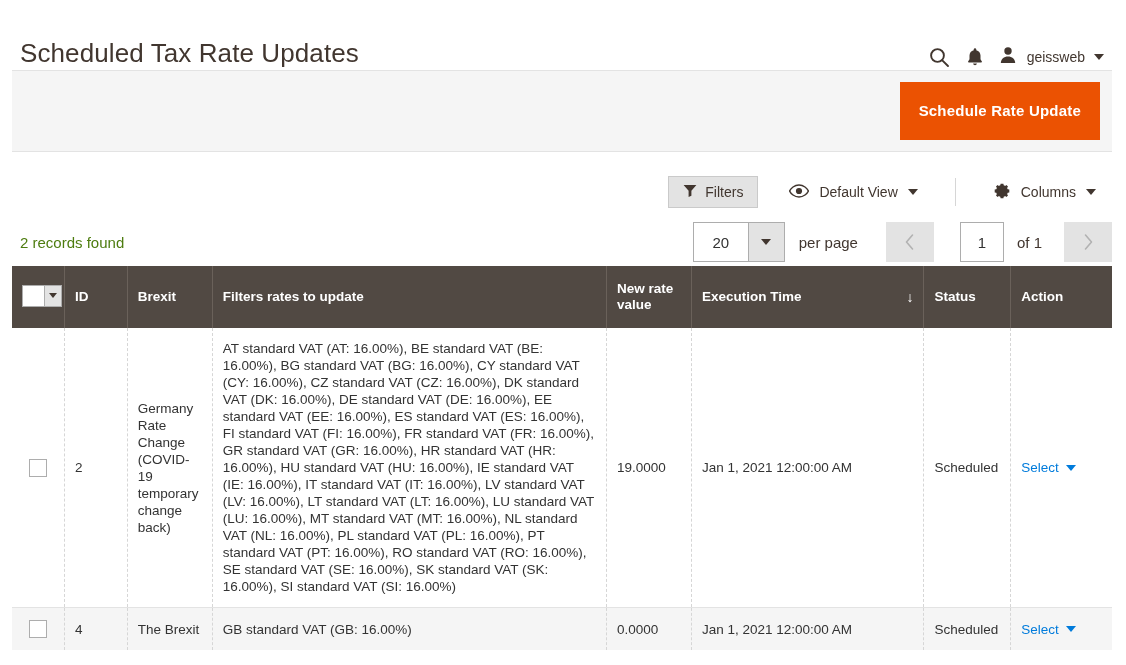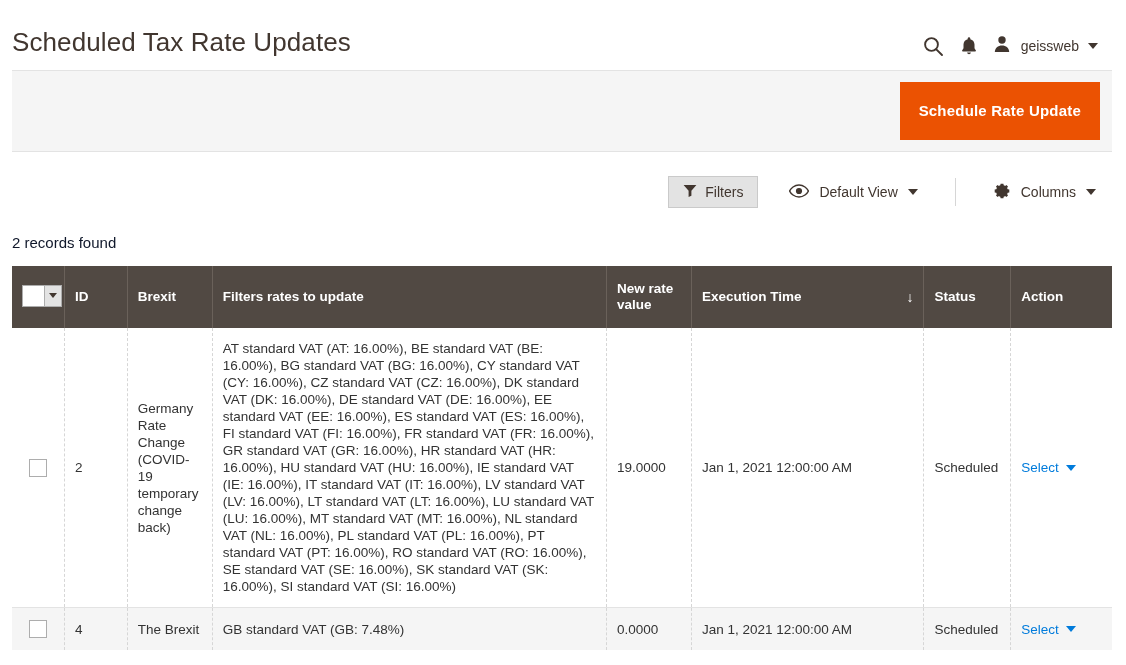--- a/index.html
+++ b/index.html
@@ -8,23 +8,24 @@
     width: 1126px; height: 665px;
     background: #ffffff;
     font-family: "Liberation Sans", sans-serif;
     color: #333333;
     overflow: hidden;
   }
   .page { position: relative; width: 1126px; height: 665px; }
 
   
   .page-header {
-    display: flex; align-items: center;
-    padding: 14px 22px 0 12px;
+    display: flex; align-items: flex-end;
+    padding: 14px 16px 0 12px;
     height: 70px;
+    margin-left: 8px;
   }
   .page-title {
     font-size: 26px;
     font-weight: 400;
     color: #41362f;
     line-height: 34px;
     letter-spacing: .1px;
     flex: 1 1 auto;
     white-space: nowrap;
   }
@@ -113,21 +114,21 @@
     border-right: 5px solid transparent;
     border-top: 6px solid #41362f;
   }
 
   
   .grid-subrow {
     display: flex; align-items: center;
     padding: 8px 14px 0 12px;
     height: 56px;
   }
-  .records-found { font-size: 15px; color: #0f172a; }
+  .records-found { font-size: 15px; color: #4d7c0f; margin-left: 8px; }
   .paging {
     margin-left: auto;
     display: flex; align-items: center;
     gap: 0;
   }
   .per-page-select {
     display: flex; align-items: stretch;
     border: 1px solid #adadad;
     height: 40px;
     background: #fff;
@@ -309,20 +310,41 @@
           <path d="M16.3 7.6l-1.6-.3a5.9 5.9 0 0 0-.6-1.4l.9-1.3-1.6-1.6-1.3.9a5.9 5.9 0 0 0-1.4-.6l-.3-1.6H7.6l-.3 1.6c-.5.1-1 .3-1.4.6l-1.3-.9-1.6 1.6.9 1.3c-.3.4-.5.9-.6 1.4l-1.6.3v2.8l1.6.3c.1.5.3 1 .6 1.4l-.9 1.3 1.6 1.6 1.3-.9c.4.3.9.5 1.4.6l.3 1.6h2.8l.3-1.6c.5-.1 1-.3 1.4-.6l1.3.9 1.6-1.6-.9-1.3c.3-.4.5-.9.6-1.4l1.6-.3V7.6z"></path>
         </svg>
       </span>
       <span>Columns</span>
       <span class="dd-caret"></span>
     </div>
   </div>
 
   <div class="grid-subrow">
     <div class="records-found">2 records found</div>
+    <div class="paging">
+      <div class="per-page-select">
+        <div class="per-page-value">20</div>
+        <div class="per-page-toggle">
+          <span class="dd-caret"></span>
+        </div>
+      </div>
+      <div class="per-page-label">per page</div>
+      <div class="pager-btn">
+        <svg width="11" height="18" viewBox="0 0 11 18" fill="none" stroke="#b2b2b2" stroke-width="1.6" stroke-linecap="round" stroke-linejoin="round">
+          <polyline points="8.5,2 2.5,9 8.5,16"></polyline>
+        </svg>
+      </div>
+      <div class="pager-input">1</div>
+      <div class="pager-of">of 1</div>
+      <div class="pager-btn pager-next">
+        <svg width="11" height="18" viewBox="0 0 11 18" fill="none" stroke="#b2b2b2" stroke-width="1.6" stroke-linecap="round" stroke-linejoin="round">
+          <polyline points="2.5,2 8.5,9 2.5,16"></polyline>
+        </svg>
+      </div>
+    </div>
   </div>
 
   <div class="grid-wrap">
     <table class="data-grid">
       <thead>
         <tr>
           <th class="th-check">
             <span class="masscheck">
               <span class="box"></span>
               <span class="tog">
@@ -359,21 +381,21 @@
               <span class="select-caret"></span>
             </span>
           </td>
         </tr>
         <tr class="row-odd">
           <td class="cell-check">
             <span class="rowcheck"></span>
           </td>
           <td>4</td>
           <td>The Brexit</td>
-          <td class="cell-rates">GB standard VAT (GB: 7.48%)</td>
+          <td class="cell-rates">GB standard VAT (GB: 16.00%)</td>
           <td>0.0000</td>
           <td>Jan 1, 2021 12:00:00 AM</td>
           <td>Scheduled</td>
           <td>
             <span class="select-link">
               <span>Select</span>
               <span class="select-caret"></span>
             </span>
           </td>
         </tr>

